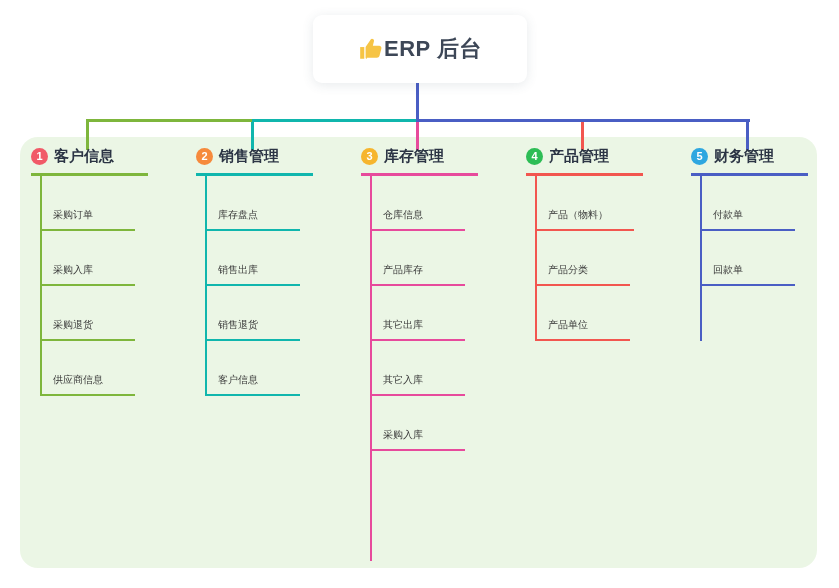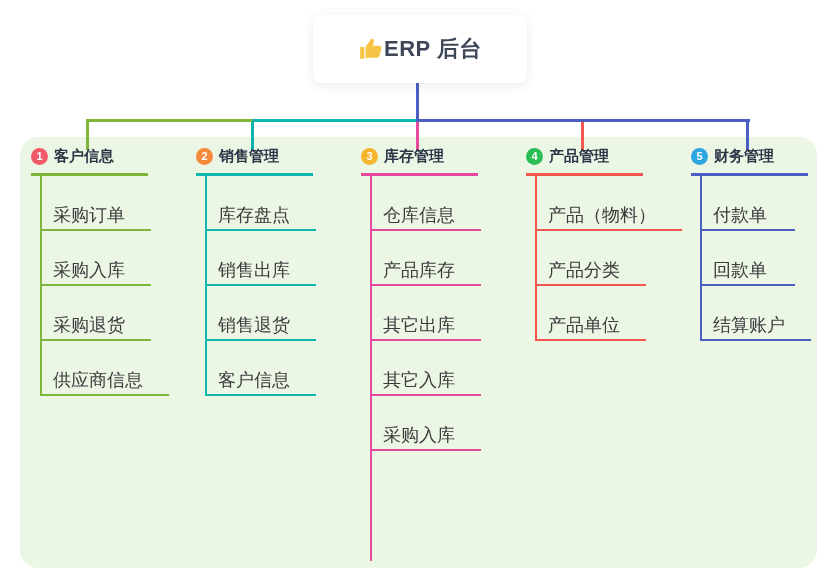--- a/index.html
+++ b/index.html
@@ -39,21 +39,21 @@
     color:#fff;font-size:11px;font-weight:700;line-height:17px;
     text-align:center;flex:0 0 17px;
   }
   .rail{position:absolute;left:9px;top:30px;width:2px;background:var(--c);}
   .children{list-style:none;margin:0 0 0 9px;padding:0;}
   .children li{
     height:55px;display:flex;align-items:flex-end;box-sizing:border-box;
     width:max-content;min-width:95px;
     padding:0 26px 6px 13px;
     border-bottom:2px solid var(--c);
-    font-size:18px;color:#3b3b3b;line-height:16px;white-space:nowrap;
+    font-size:10px;color:#3b3b3b;line-height:16px;white-space:nowrap;
   }
   
   .branch[data-kids="3"] .rail{height:165px;}
   .branch[data-kids="4"] .rail{height:220px;}
   .branch[data-kids="7"] .rail{height:385px;}
 </style>
 </head>
 <body>
 
 <div class="stage">
@@ -140,17 +140,16 @@
 
   <div class="branch" style="left: 691px; --c: #4a5ec4; --bc: #2ea7e0;" data-kids="3">
     <div class="rail"></div>
     <div class="branch-title">
       <span class="badge">5</span>
       <span>财务管理</span>
     </div>
     <ul class="children">
       <li>付款单</li>
       <li>回款单</li>
-      <li>结算账户</li>
     </ul>
   </div>
 
 </div>
 
 </body></html>

